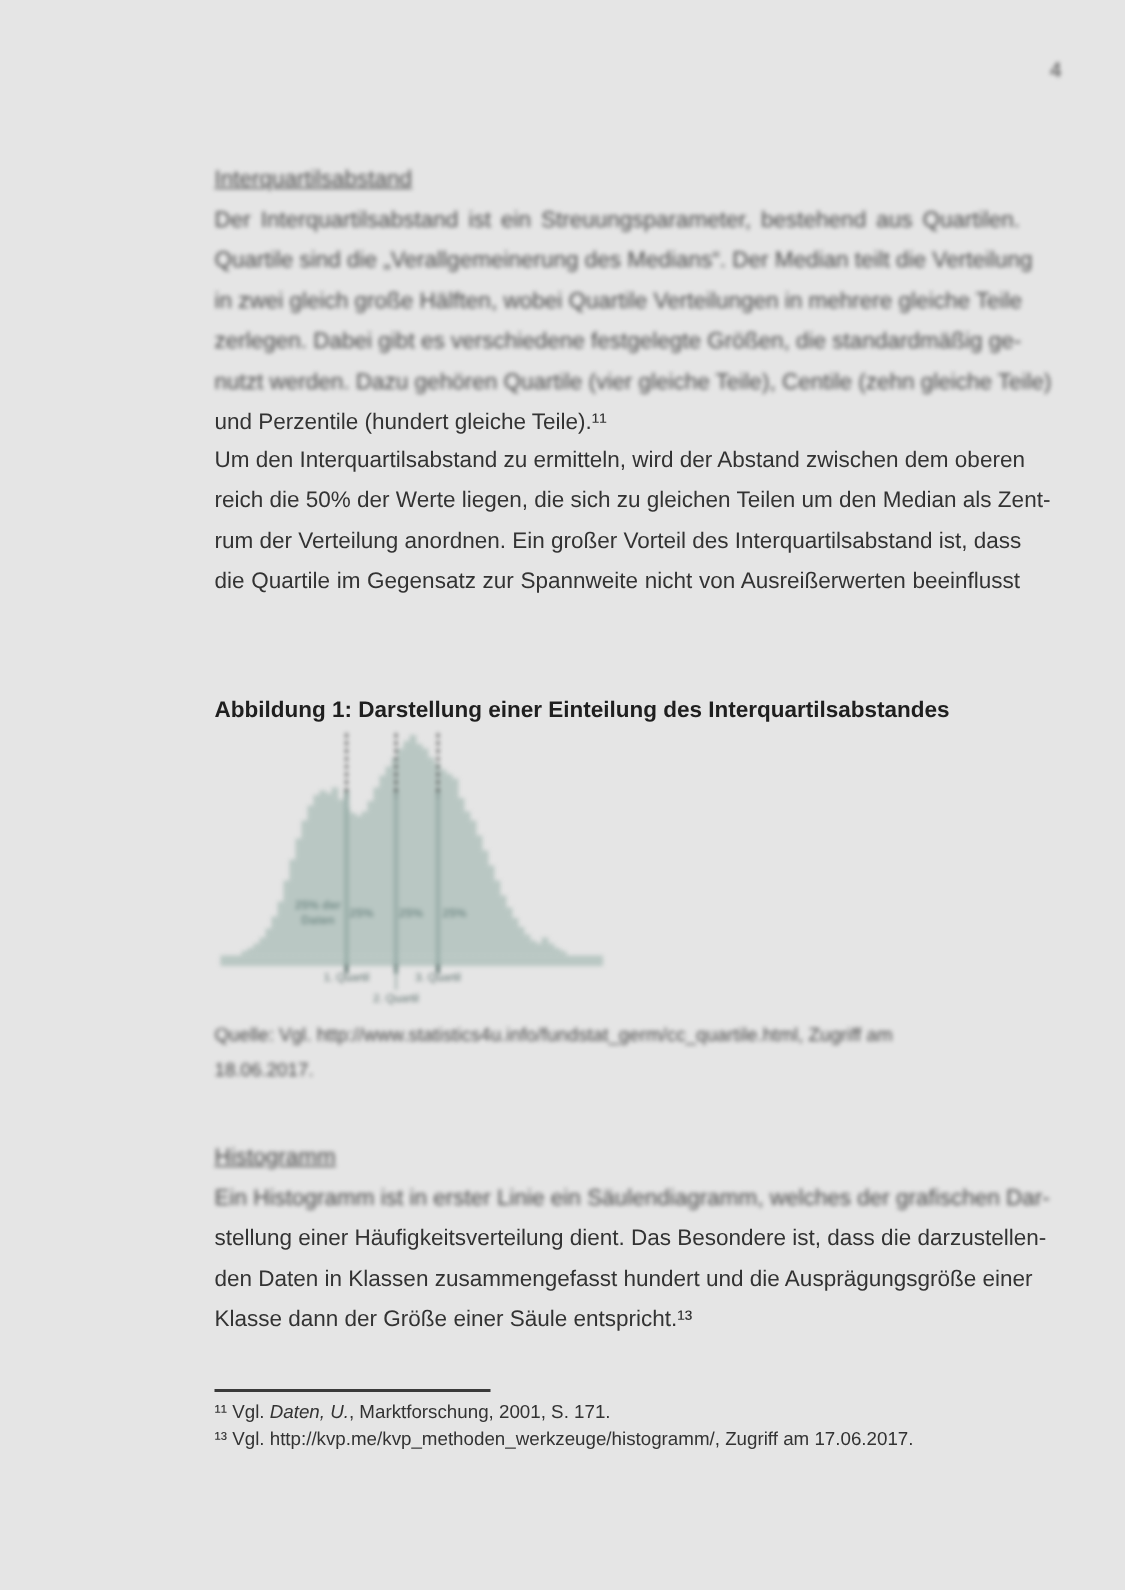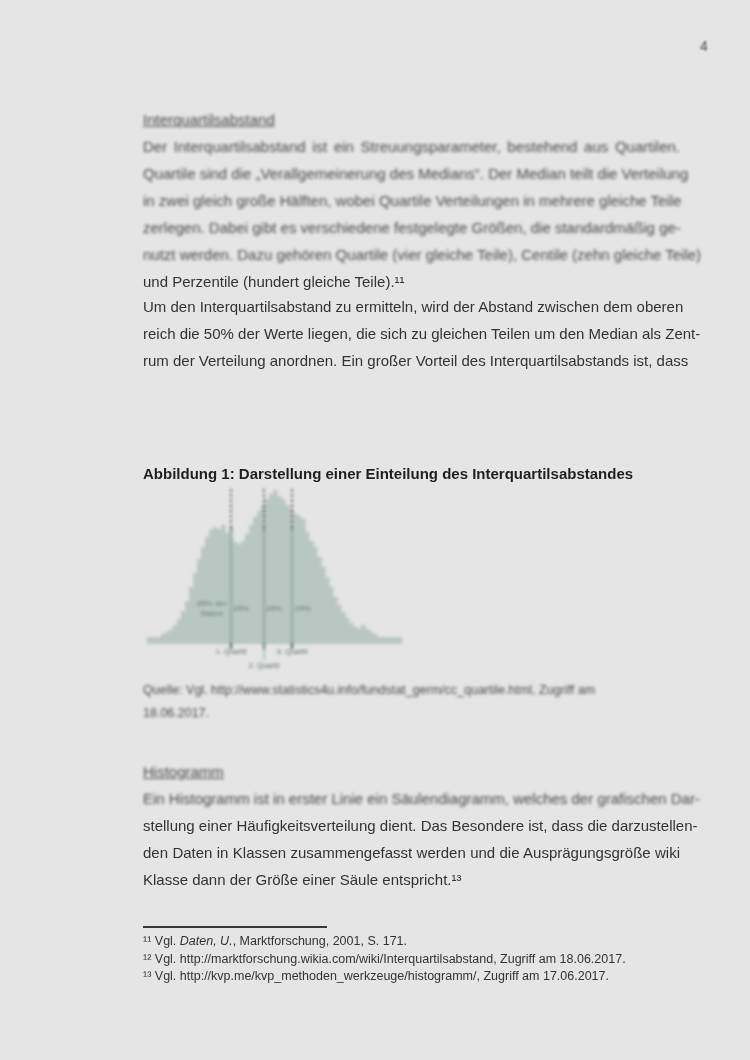--- a/index.html
+++ b/index.html
@@ -33,21 +33,22 @@
     <div class="ln blur">Quartile sind die „Verallgemeinerung des Medians“. Der Median teilt die Verteilung</div>
     <div class="ln blur">in zwei gleich große Hälften, wobei Quartile Verteilungen in mehrere gleiche Teile</div>
     <div class="ln blur">zerlegen. Dabei gibt es verschiedene festgelegte Größen, die standardmäßig ge-</div>
     <div class="ln blur">nutzt werden. Dazu gehören Quartile (vier gleiche Teile), Centile (zehn gleiche Teile)</div>
     <div class="ln tleft">und Perzentile (hundert gleiche Teile).¹¹</div>
   </div>
 
   <div class="block" style="top:293px;">
     <div class="ln">Um den Interquartilsabstand zu ermitteln, wird der Abstand zwischen dem oberen</div>
     <div class="ln">reich die 50% der Werte liegen, die sich zu gleichen Teilen um den Median als Zent-</div>
-    <div class="ln">rum der Verteilung anordnen. Ein großer Vorteil des Interquartilsabstands ist, dass</div>
+    <div class="ln">rum der Verteilung anordnen. Ein großer Vorteil des Interquartilsabstand ist, dass</div>
+    <div class="ln">die Quartile im Gegensatz zur Spannweite nicht von Ausreißerwerten beeinflusst</div>
   </div>
 
   <div class="caption">Abbildung 1: Darstellung einer Einteilung des Interquartilsabstandes</div>
 
   <div class="figure">
     <svg width="280" height="192" viewBox="0 0 280 192" xmlns="http://www.w3.org/2000/svg">
         <rect x="2" y="150" width="255" height="7" fill="#b9c7c3"></rect>
         <rect x="16" y="147" width="4.6" height="3" fill="#b9c7c3"></rect>
         <rect x="20" y="145" width="4.6" height="5" fill="#b9c7c3"></rect>
         <rect x="24" y="142" width="4.6" height="8" fill="#b9c7c3"></rect>
@@ -125,24 +126,23 @@
 
   <div class="source">
     <div>Quelle: Vgl. http://www.statistics4u.info/fundstat_germ/cc_quartile.html, Zugriff am</div>
     <div>18.06.2017.</div>
   </div>
 
   <div class="block" style="top:758px;">
     <div class="ln head blur">Histogramm</div>
     <div class="ln blur">Ein Histogramm ist in erster Linie ein Säulendiagramm, welches der grafischen Dar-</div>
     <div class="ln">stellung einer Häufigkeitsverteilung dient. Das Besondere ist, dass die darzustellen-</div>
-    <div class="ln">den Daten in Klassen zusammengefasst werden und die Ausprägungsgröße wiki</div>
+    <div class="ln">den Daten in Klassen zusammengefasst hundert und die Ausprägungsgröße einer</div>
     <div class="ln tleft">Klasse dann der Größe einer Säule entspricht.¹³</div>
   </div>
 
   <div class="fnrule"></div>
   <div class="footnotes">
     <div><span>¹¹ Vgl. </span><span class="italic">Daten, U.</span><span>, Marktforschung, 2001, S. 171.</span></div>
-    <div>¹² Vgl. http://marktforschung.wikia.com/wiki/Interquartilsabstand, Zugriff am 18.06.2017.</div>
     <div>¹³ Vgl. http://kvp.me/kvp_methoden_werkzeuge/histogramm/, Zugriff am 17.06.2017.</div>
   </div>
 
 </div>
 
 </body></html>

